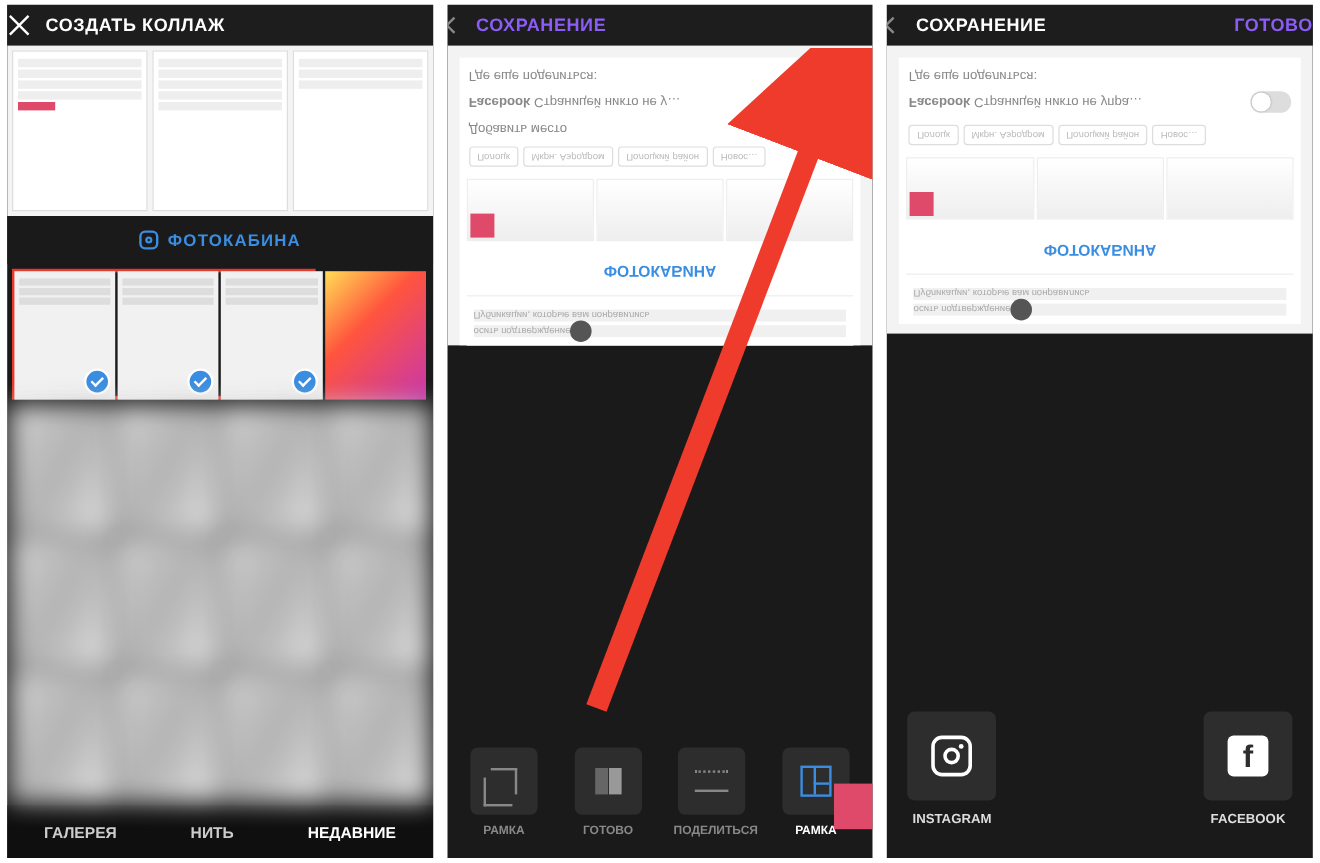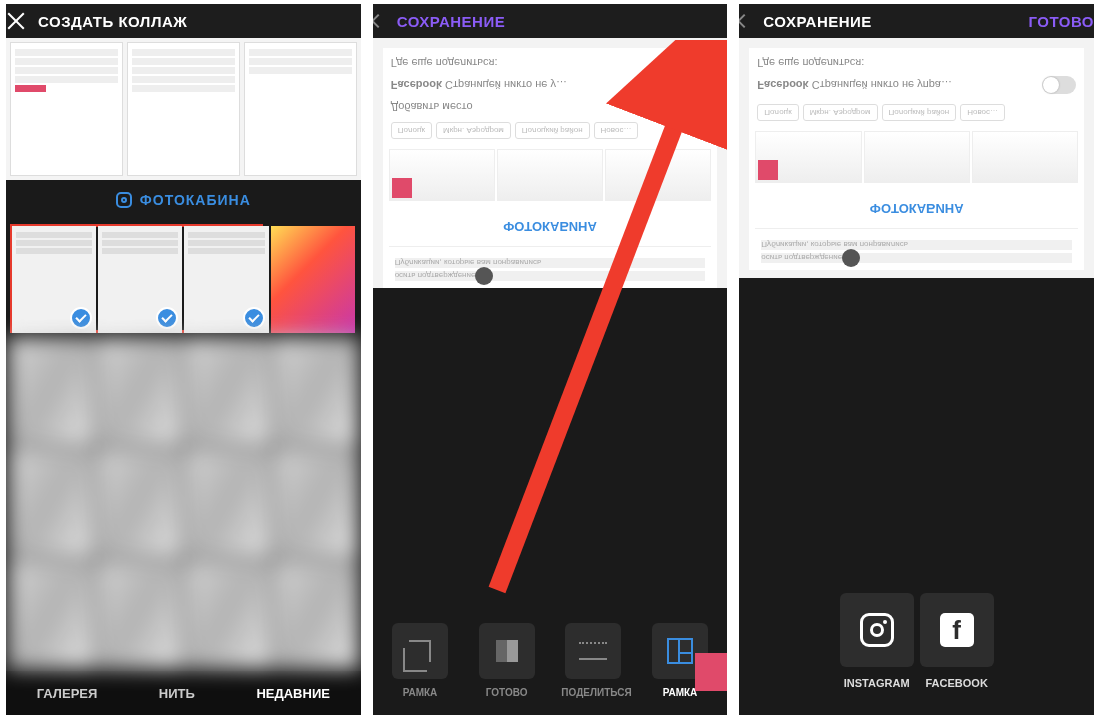--- a/index.html
+++ b/index.html
@@ -59,21 +59,21 @@
   .frame-ico::before{content:"";position:absolute;left:40%;top:0;bottom:0;width:2px;background:#3a8de0;}
   .frame-ico::after{content:"";position:absolute;left:40%;right:0;top:55%;height:2px;background:#3a8de0;}
   .mirror-ico{width:22px;height:22px;background:linear-gradient(90deg,#666 48%,#2d2d2d 48% 52%,#999 52%);}
   .crop-ico{width:22px;height:22px;border:2px solid #888;border-left:none;border-bottom:none;position:relative;}
   .crop-ico::after{content:"";position:absolute;left:-6px;top:6px;width:22px;height:22px;border:2px solid #888;border-right:none;border-top:none;}
   .flip-ico{width:28px;height:18px;border-top:2px dotted #888;border-bottom:2px solid #888;}
   
   .arrow{position:absolute;left:104px;top:36px;width:260px;height:560px;pointer-events:none;}
   .arrow svg{width:100%;height:100%;}
   
-  .share-row{height:120px;display:flex;align-items:center;justify-content:center;padding:0 4px;margin-top:auto;margin-bottom:14px;}
+  .share-row{height:120px;display:flex;align-items:center;justify-content:space-between;padding:0 14px;margin-top:auto;margin-bottom:14px;}
   .share{width:80px;text-align:center;color:#ddd;font-size:11px;font-weight:700;}
   .share .box{width:74px;height:74px;border-radius:6px;background:#2d2d2d;margin:0 auto 10px;display:flex;align-items:center;justify-content:center;color:#fff;}
   .ig-ico{width:34px;height:34px;border:3px solid #fff;border-radius:9px;position:relative;}
   .ig-ico::before{content:"";position:absolute;inset:7px;border:3px solid #fff;border-radius:50%;}
   .ig-ico::after{content:"";position:absolute;right:4px;top:4px;width:4px;height:4px;border-radius:50%;background:#fff;}
   .fb-ico{width:34px;height:34px;background:#fff;border-radius:5px;position:relative;}
   .fb-ico::after{content:"f";position:absolute;inset:0;display:flex;align-items:center;justify-content:center;font:900 26px Arial;color:#2d2d2d;}
   .more-ico{width:30px;height:30px;position:relative;}
   .more-ico svg{width:100%;height:100%;}
   .pink-sq{position:absolute;width:38px;height:38px;background:#e04a6a;}

